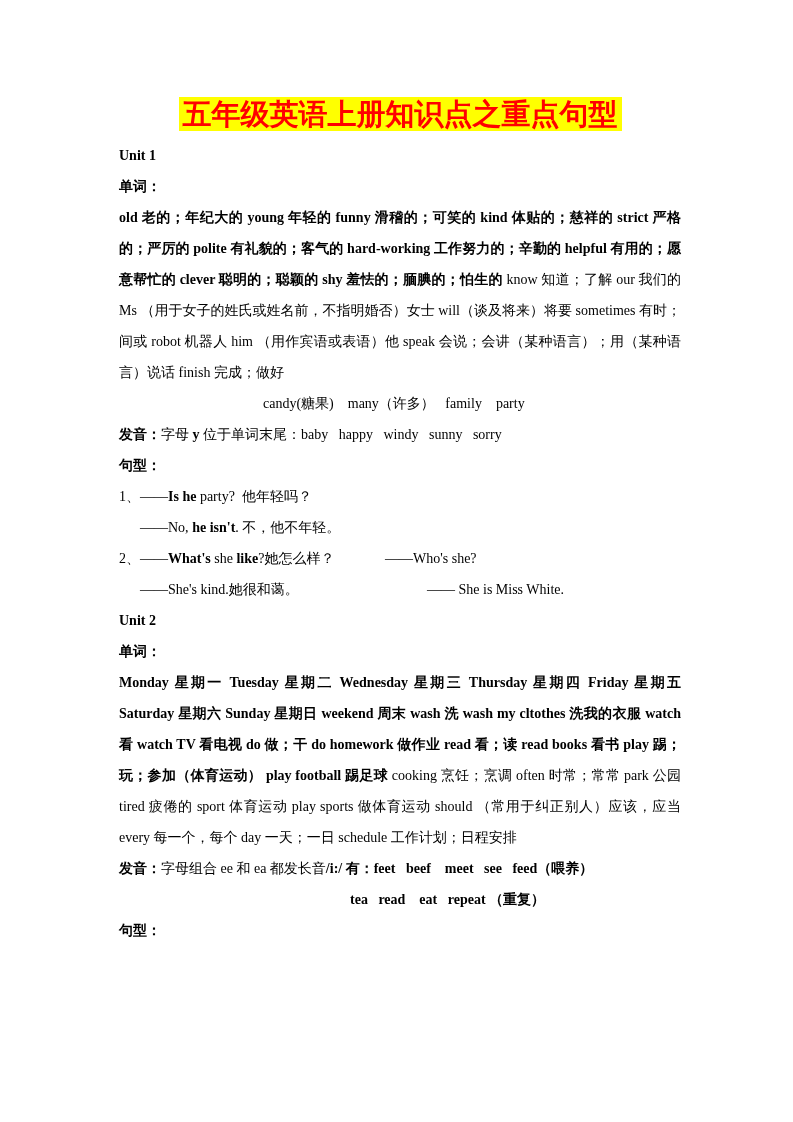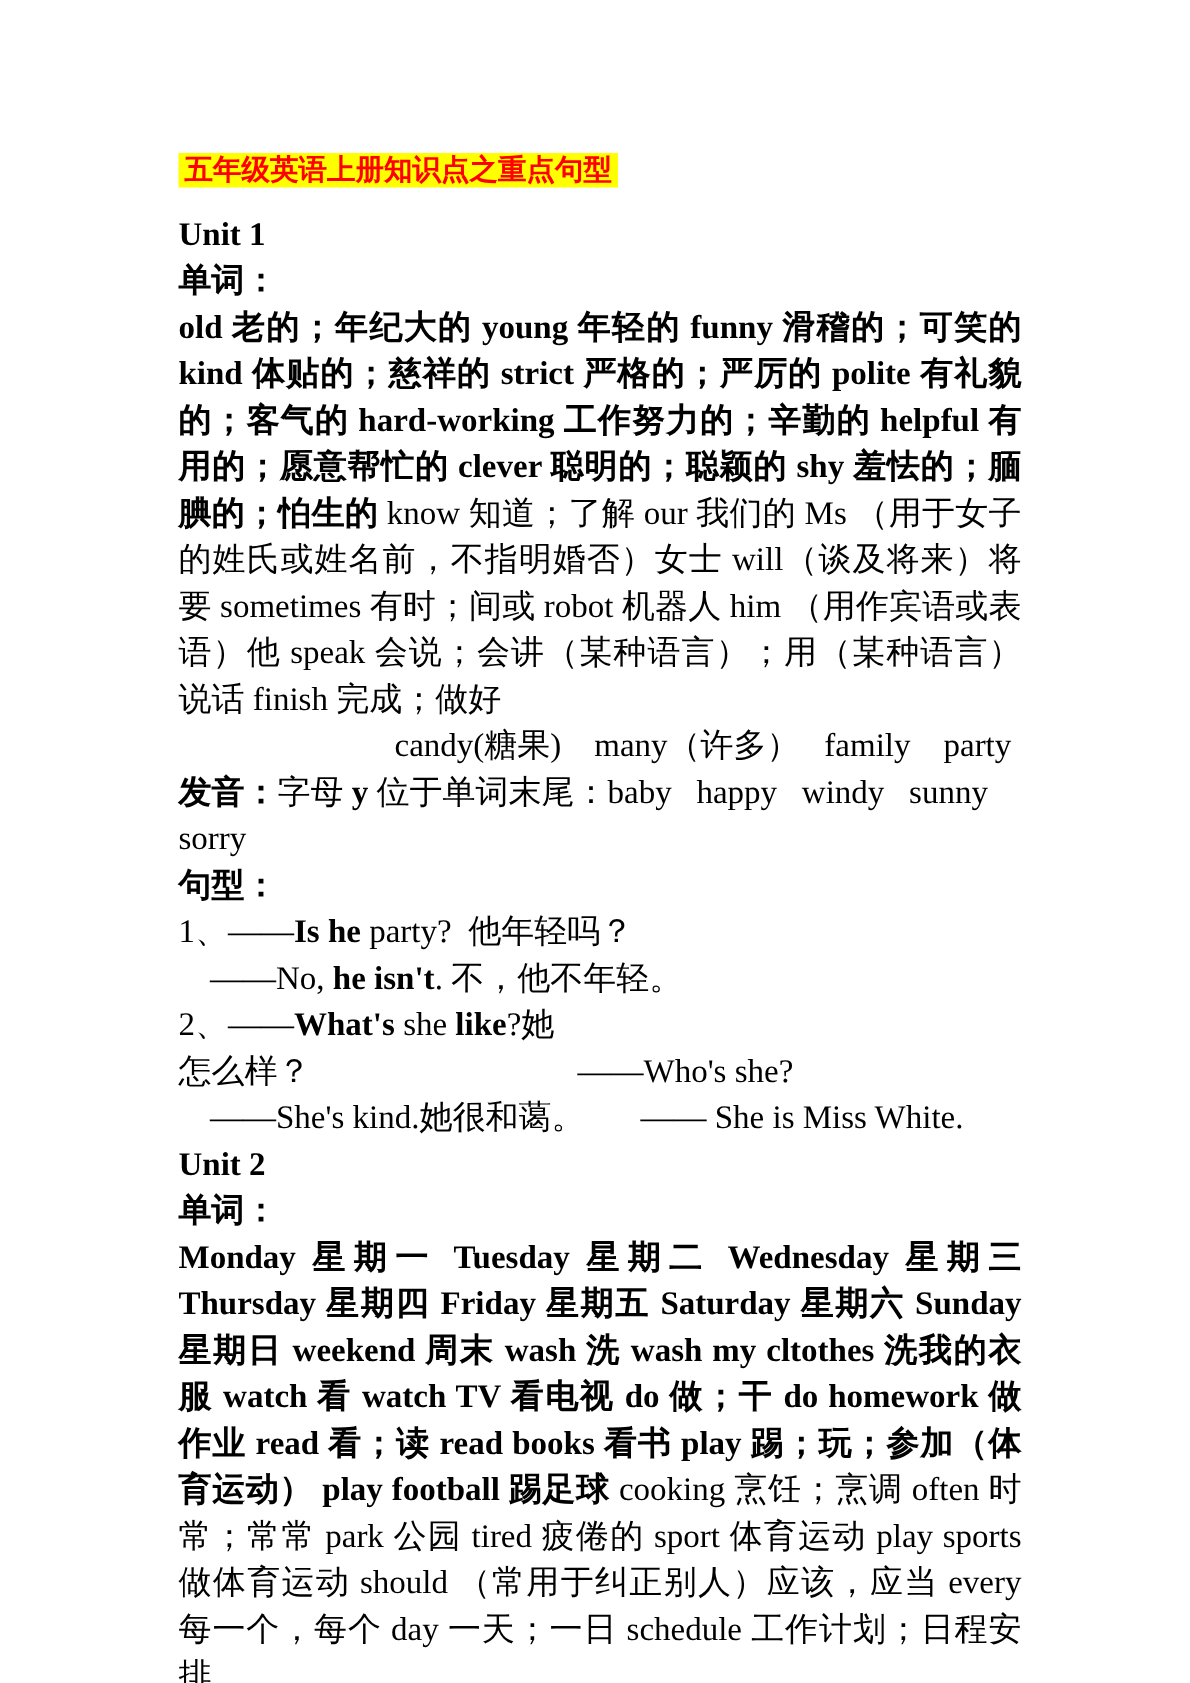--- a/index.html
+++ b/index.html
@@ -3,25 +3,25 @@
 <meta charset="utf-8">
 <style>
   html,body { margin:0; padding:0; background:#ffffff; }
   .page {
     width:793px; height:1122px; background:#ffffff; color:#000;
     font-family:"Liberation Serif","DejaVu Serif",serif;
     position:relative; overflow:hidden; margin:0 auto;
   }
   .content { padding:0 112px 0 119px; }
   .doc-title {
-    text-align:left; padding-top:94px; line-height:40px;
-    font-size:19px; font-weight:bold; margin:0;
+    text-align:center; padding-top:94px; line-height:40px;
+    font-size:29px; font-weight:bold; margin:0;
   }
   .doc-title .hl { background:#ffff00; color:#ff0000; padding:1px 4px; }
-  p { margin:0; font-size:22px; line-height:31px; }
+  p { margin:0; font-size:14px; line-height:31px; }
   .b { font-weight:bold;font-family:Liberation Serif, serif; }
   .bold { font-weight:bold; }
   .justify { text-align:justify; text-justify:inter-character; }
   .pre { white-space:pre-wrap; }
   .mt6 { margin-top:6px; }
   .indent-reply { padding-left:21px; }
   .indent-candy { padding-left:144px; }
   .indent-tea { padding-left:231px; }
   .col-q2 { display:inline-block; width:266px; }
   .col-a2 { display:inline-block; width:287px; }
@@ -44,18 +44,19 @@
     <p class="bold">句型：</p>
     <p class="pre"><span>1、——</span><span class="b">Is he</span><span> party?  他年轻吗？</span></p>
     <p class="pre indent-reply"><span>——No, </span><span class="b">he isn't</span><span>. 不，他不年轻。</span></p>
     <p class="pre"><span class="col-q2"><span>2、——</span><span class="b">What's</span><span> she </span><span class="b">like</span><span>?她怎么样？</span></span><span>——Who's she?</span></p>
     <p class="pre indent-reply"><span class="col-a2">——She's kind.她很和蔼。</span><span>—— She is Miss White.</span></p>
 
     <p class="bold">Unit 2</p>
     <p class="bold">单词：</p>
     <p class="justify"><span class="b">Monday 星期一  Tuesday 星期二 Wednesday 星期三  Thursday 星期四 Friday 星期五 Saturday 星期六 Sunday 星期日 weekend 周末 wash 洗 wash my cltothes 洗我的衣服 watch 看 watch TV 看电视 do 做；干 do homework 做作业 read 看；读 read books 看书 play 踢；玩；参加（体育运动） play football 踢足球</span><span> cooking 烹饪；烹调 often 时常；常常 park 公园 tired 疲倦的 sport 体育运动 play sports 做体育运动 should （常用于纠正别人）应该，应当 every 每一个，每个 day 一天；一日 schedule 工作计划；日程安排</span></p>
 
+    <p class="pre"><span class="b">发音：</span><span>字母组合 ee 和 ea 都发长音</span><span class="b">/i:/</span><span> </span><span class="b">有：feet   beef    meet   see   feed（喂养）</span></p>
     <p class="pre indent-tea"><span class="b">tea   read    eat   repeat （重复）</span></p>
 
     <p class="bold">句型：</p>
 
   </div>
 </div>
 
 </body></html>

